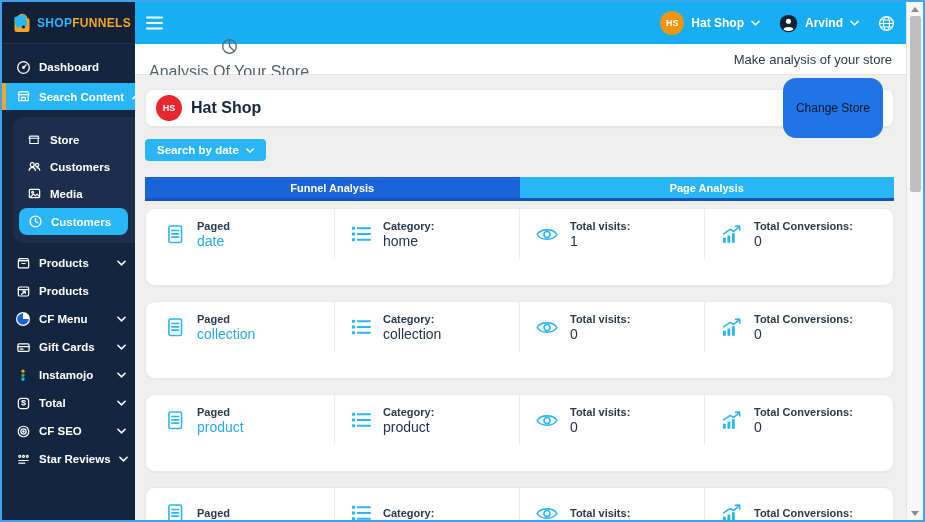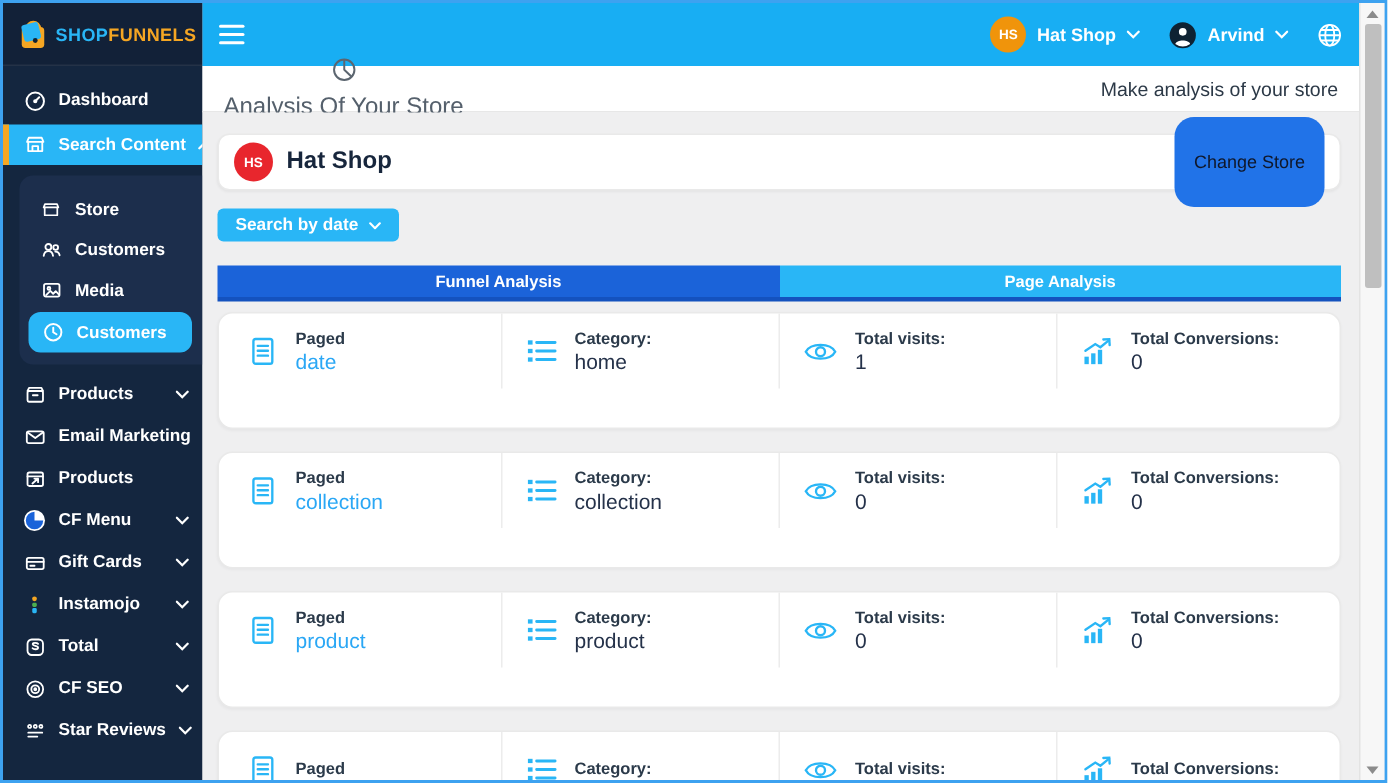--- a/index.html
+++ b/index.html
@@ -163,30 +163,20 @@
             </svg>
         </span>
         <span>Products</span>
         <span class="chev">
             <svg width="9" height="6" viewBox="0 0 10 6" fill="none" stroke="#fff" stroke-width="1.7" stroke-linecap="round">
               <path d="M1 1l4 4 4-4"></path>
             </svg>
           </span>
       </div>
 
-      <div class="nav-item">
-        <span class="nav-ico">
-          <svg width="15" height="15" viewBox="0 0 16 16" fill="none" stroke="#fff" stroke-width="1.3" stroke-linecap="round" stroke-linejoin="round">
-              <rect x="2" y="3.8" width="12" height="8.4" rx="1.3"></rect>
-              <path d="M2.6 4.6L8 8.6l5.4-4"></path>
-            </svg>
-        </span>
-        <span>Email Marketing</span>
-
-      </div>
 
       <div class="nav-item">
         <span class="nav-ico">
           <svg width="15" height="15" viewBox="0 0 16 16" fill="none" stroke="#fff" stroke-width="1.3" stroke-linecap="round" stroke-linejoin="round">
               <rect x="2.5" y="3.2" width="11" height="9.6" rx="1.3"></rect>
               <path d="M2.5 6h11"></path>
               <path d="M6 11l4-3.5M10 7.5h-2.6M10 7.5v2.6"></path>
             </svg>
         </span>
         <span>Products</span>

